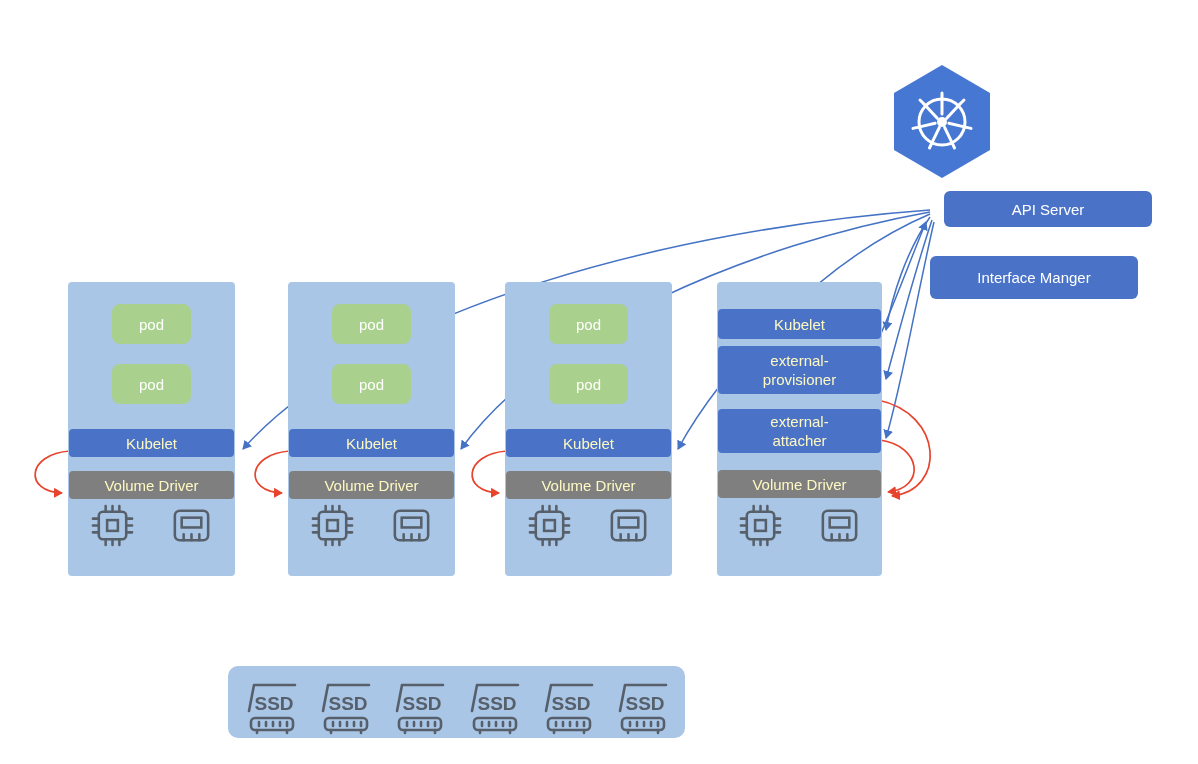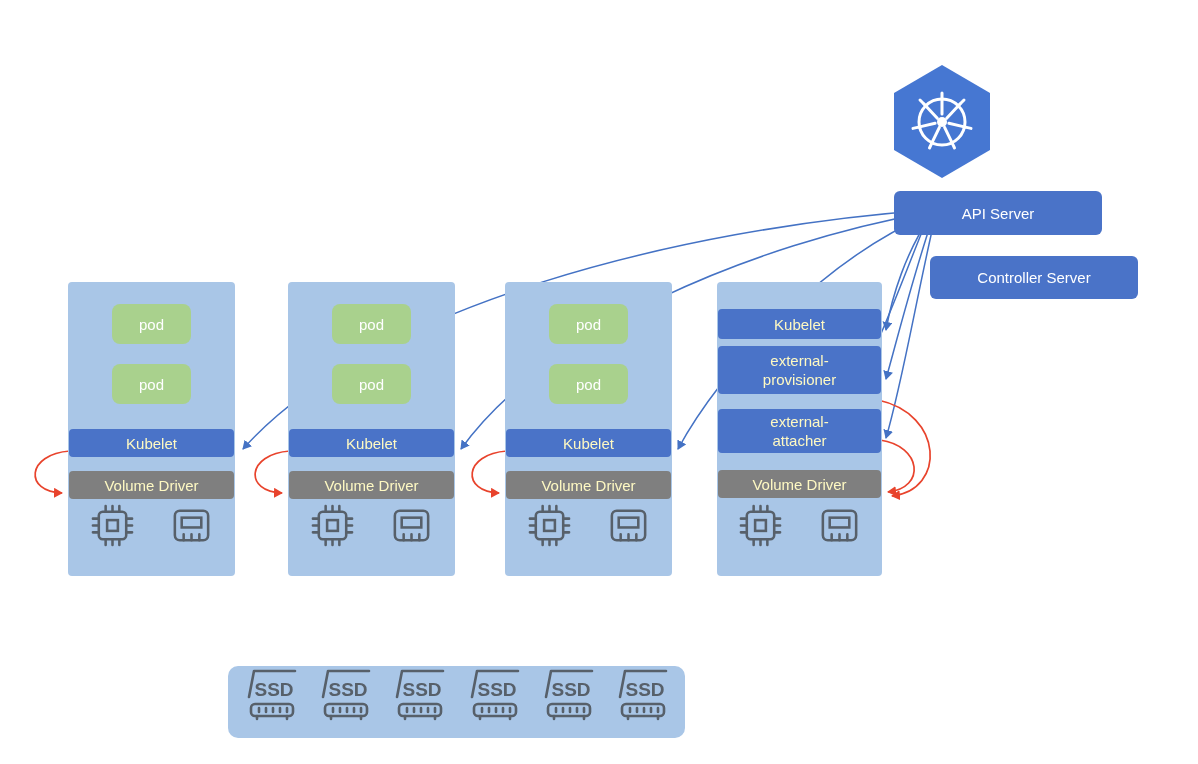--- a/index.html
+++ b/index.html
@@ -14,28 +14,28 @@
   .bar{position:absolute;left:1px;right:1px;color:#fef9c3;font-size:15px;line-height:19px;
        display:flex;align-items:center;justify-content:center;text-align:center;border-radius:4px}
   .bar.blue{background:#4a73c8}
   .bar.gray{background:#7f7f7f}
   .bar.twoline{padding:0 44px}
   .icons{position:absolute;left:0;right:0;top:220px;display:flex;justify-content:center;gap:32px}
   .icon{width:47px;height:47px}
 
   .rbox{position:absolute;background:#4a73c8;border-radius:6px;color:#fff;font-size:15px;
         display:flex;align-items:center;justify-content:center}
-  .rbox.api{left:894px;top:191px;width:208px;height:44px}
+  .rbox.api{left:944px;top:191px;width:208px;height:36px}
   .rbox.cm{left:930px;top:256px;width:208px;height:43px}
   .rbox.vpi{left:930px;top:319px;width:246px;height:44px}
 
   .logo{position:absolute;left:884px;top:62px;width:116px;height:120px}
 
   .storage{position:absolute;left:228px;top:666px;width:457px;height:72px;background:#a9c6e7;
-           border-radius:10px;display:flex;align-items:flex-start;justify-content:space-evenly}
+           border-radius:10px;display:flex;align-items:flex-end;justify-content:space-evenly}
   .ssd{width:62px;height:58px}
   .ssd-text{font-family:"Liberation Sans",sans-serif;font-weight:bold;font-size:19px;fill:#57606a}
 </style>
 </head>
 <body>
 
 <div class="canvas">
 
   <svg width="0" height="0" style="position:absolute">
     <defs>
@@ -112,21 +112,21 @@
         <path d="M68 80.7 L70.5 86"></path>
         <path d="M48 80.7 L45.5 86"></path>
         <path d="M34.6 65.1 L29 66.4"></path>
         <path d="M40 42 L36 38"></path>
       </g>
       <circle cx="58" cy="60" r="5" fill="#ffffff"></circle>
     </svg>
   </div>
 
   <div class="rbox api">API Server</div>
-  <div class="rbox cm">Controller Server</div>
+  <div class="rbox cm">Interface Manger</div>
 
   <div class="node" style="left:68px">
     <div class="pod" style="top:22px">pod</div>
     <div class="pod" style="top:82px">pod</div>
     <div class="bar blue" style="top:147px;height:28px">Kubelet</div>
     <div class="bar gray" style="top:189px;height:28px">Volume Driver</div>
     <div class="icons">
       <svg class="icon">
           <use href="#sym-cpu"></use>
         </svg>

